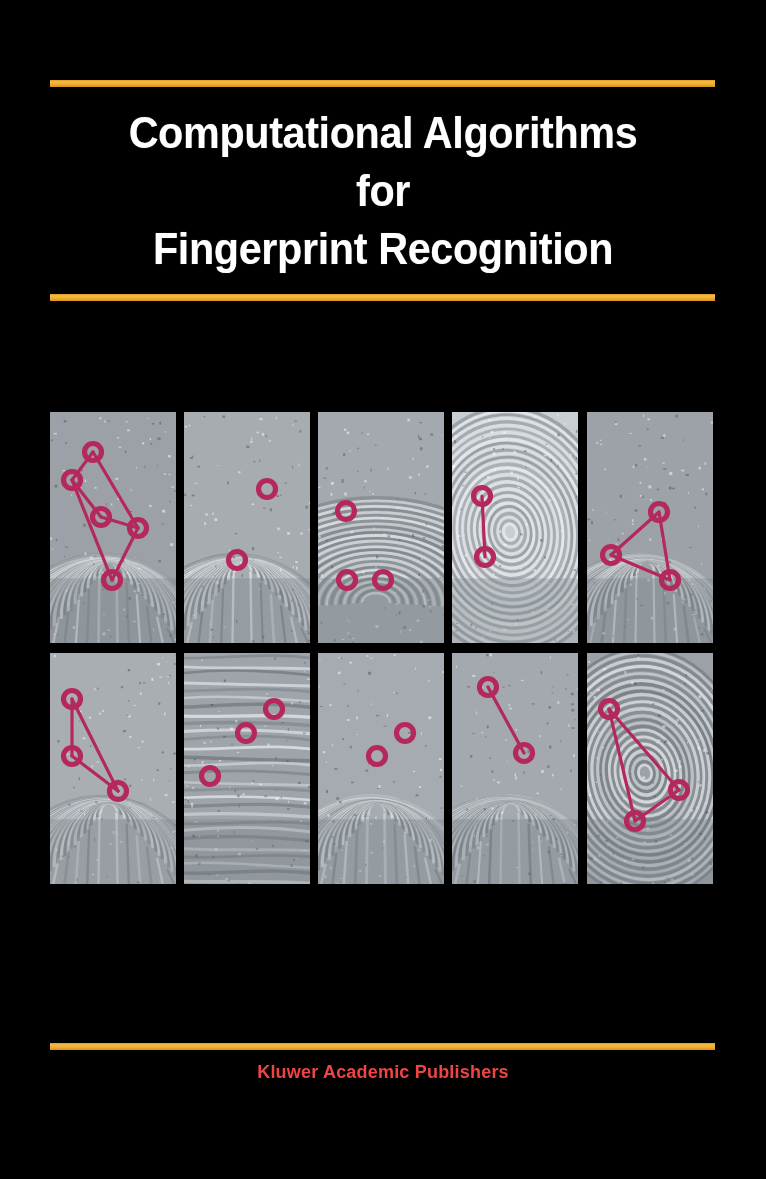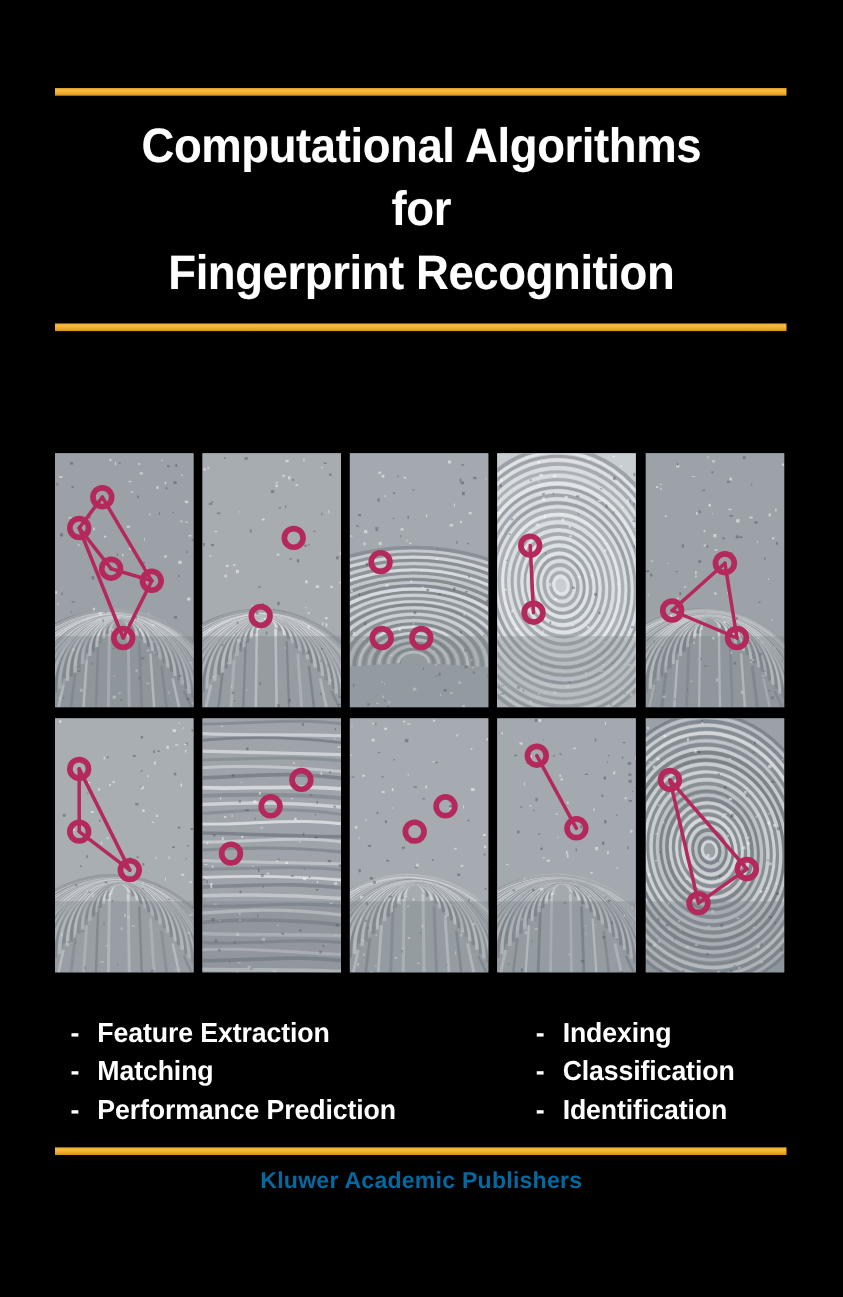--- a/index.html
+++ b/index.html
@@ -130,22 +130,22 @@
   }
   .bullet-dash { display: inline-block; width: 17px; }
 
   
   #publisher {
     position: absolute;
     top: 1062px;
     left: 0;
     width: 766px;
     text-align: center;
-    color: #0369a1;
-    font-size: 21px;
+    color: #ef4444;
+    font-size: 18px;
     font-weight: bold;
     letter-spacing: 0.2px;
     white-space: nowrap;
   }
 </style>
 </head>
 <body>
 
 <div id="cover">
 
@@ -1706,29 +1706,19 @@
               <circle cx="22" cy="56" r="8.5" fill="none" stroke="#b5285c" stroke-width="5.2"></circle>
               <circle cx="92" cy="137" r="8.5" fill="none" stroke="#b5285c" stroke-width="5.2"></circle>
               <circle cx="48" cy="168" r="8.5" fill="none" stroke="#b5285c" stroke-width="5.2"></circle>
             </g>
           </svg>
         </div>
       </div>
   </div>
 
   <div id="bullets">
-    <div class="bullet-col" id="bullet-col-left">
-      <div class="bullet-item"><span>-</span><span class="bullet-dash"></span><span>Feature Extraction</span></div>
-      <div class="bullet-item"><span>-</span><span class="bullet-dash"></span><span>Matching</span></div>
-      <div class="bullet-item"><span>-</span><span class="bullet-dash"></span><span>Performance Prediction</span></div>
-    </div>
-    <div class="bullet-col" id="bullet-col-right">
-      <div class="bullet-item"><span>-</span><span class="bullet-dash"></span><span>Indexing</span></div>
-      <div class="bullet-item"><span>-</span><span class="bullet-dash"></span><span>Classification</span></div>
-      <div class="bullet-item"><span>-</span><span class="bullet-dash"></span><span>Identification</span></div>
-    </div>
   </div>
 
   <div class="rule" id="rule-bottom"></div>
 
   <div id="publisher">Kluwer Academic Publishers</div>
 
 </div>
 
 </body></html>

